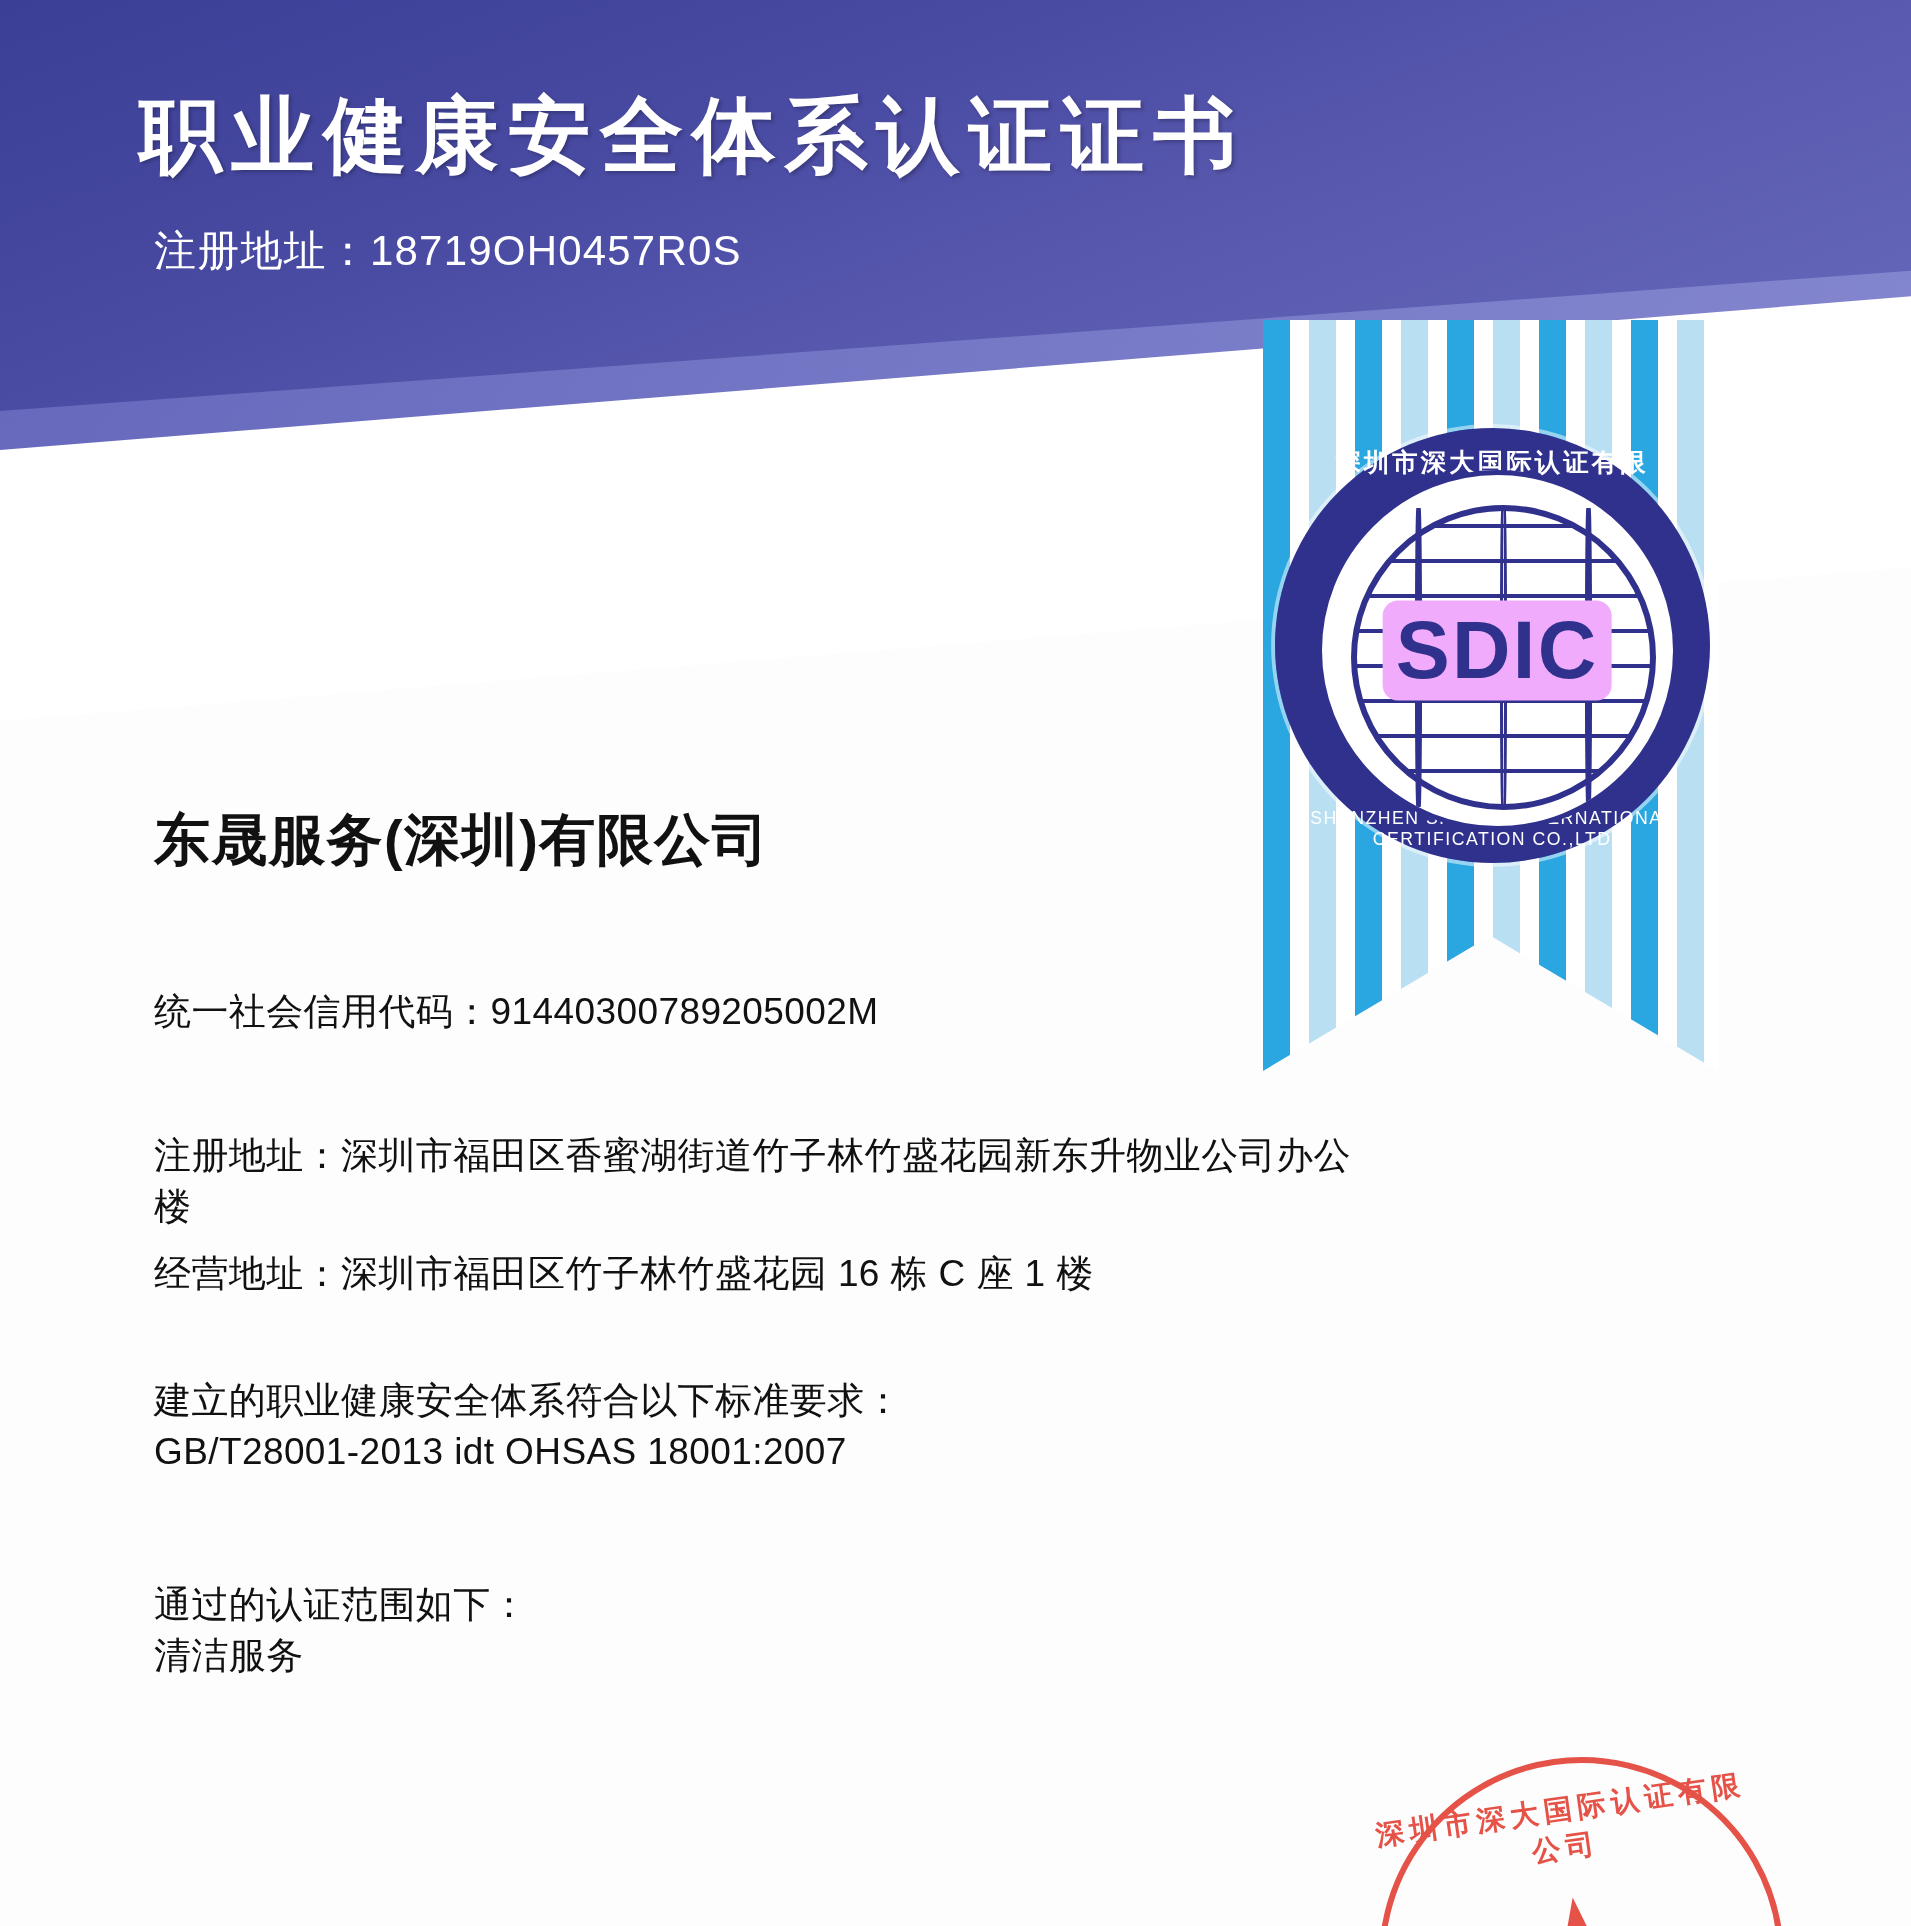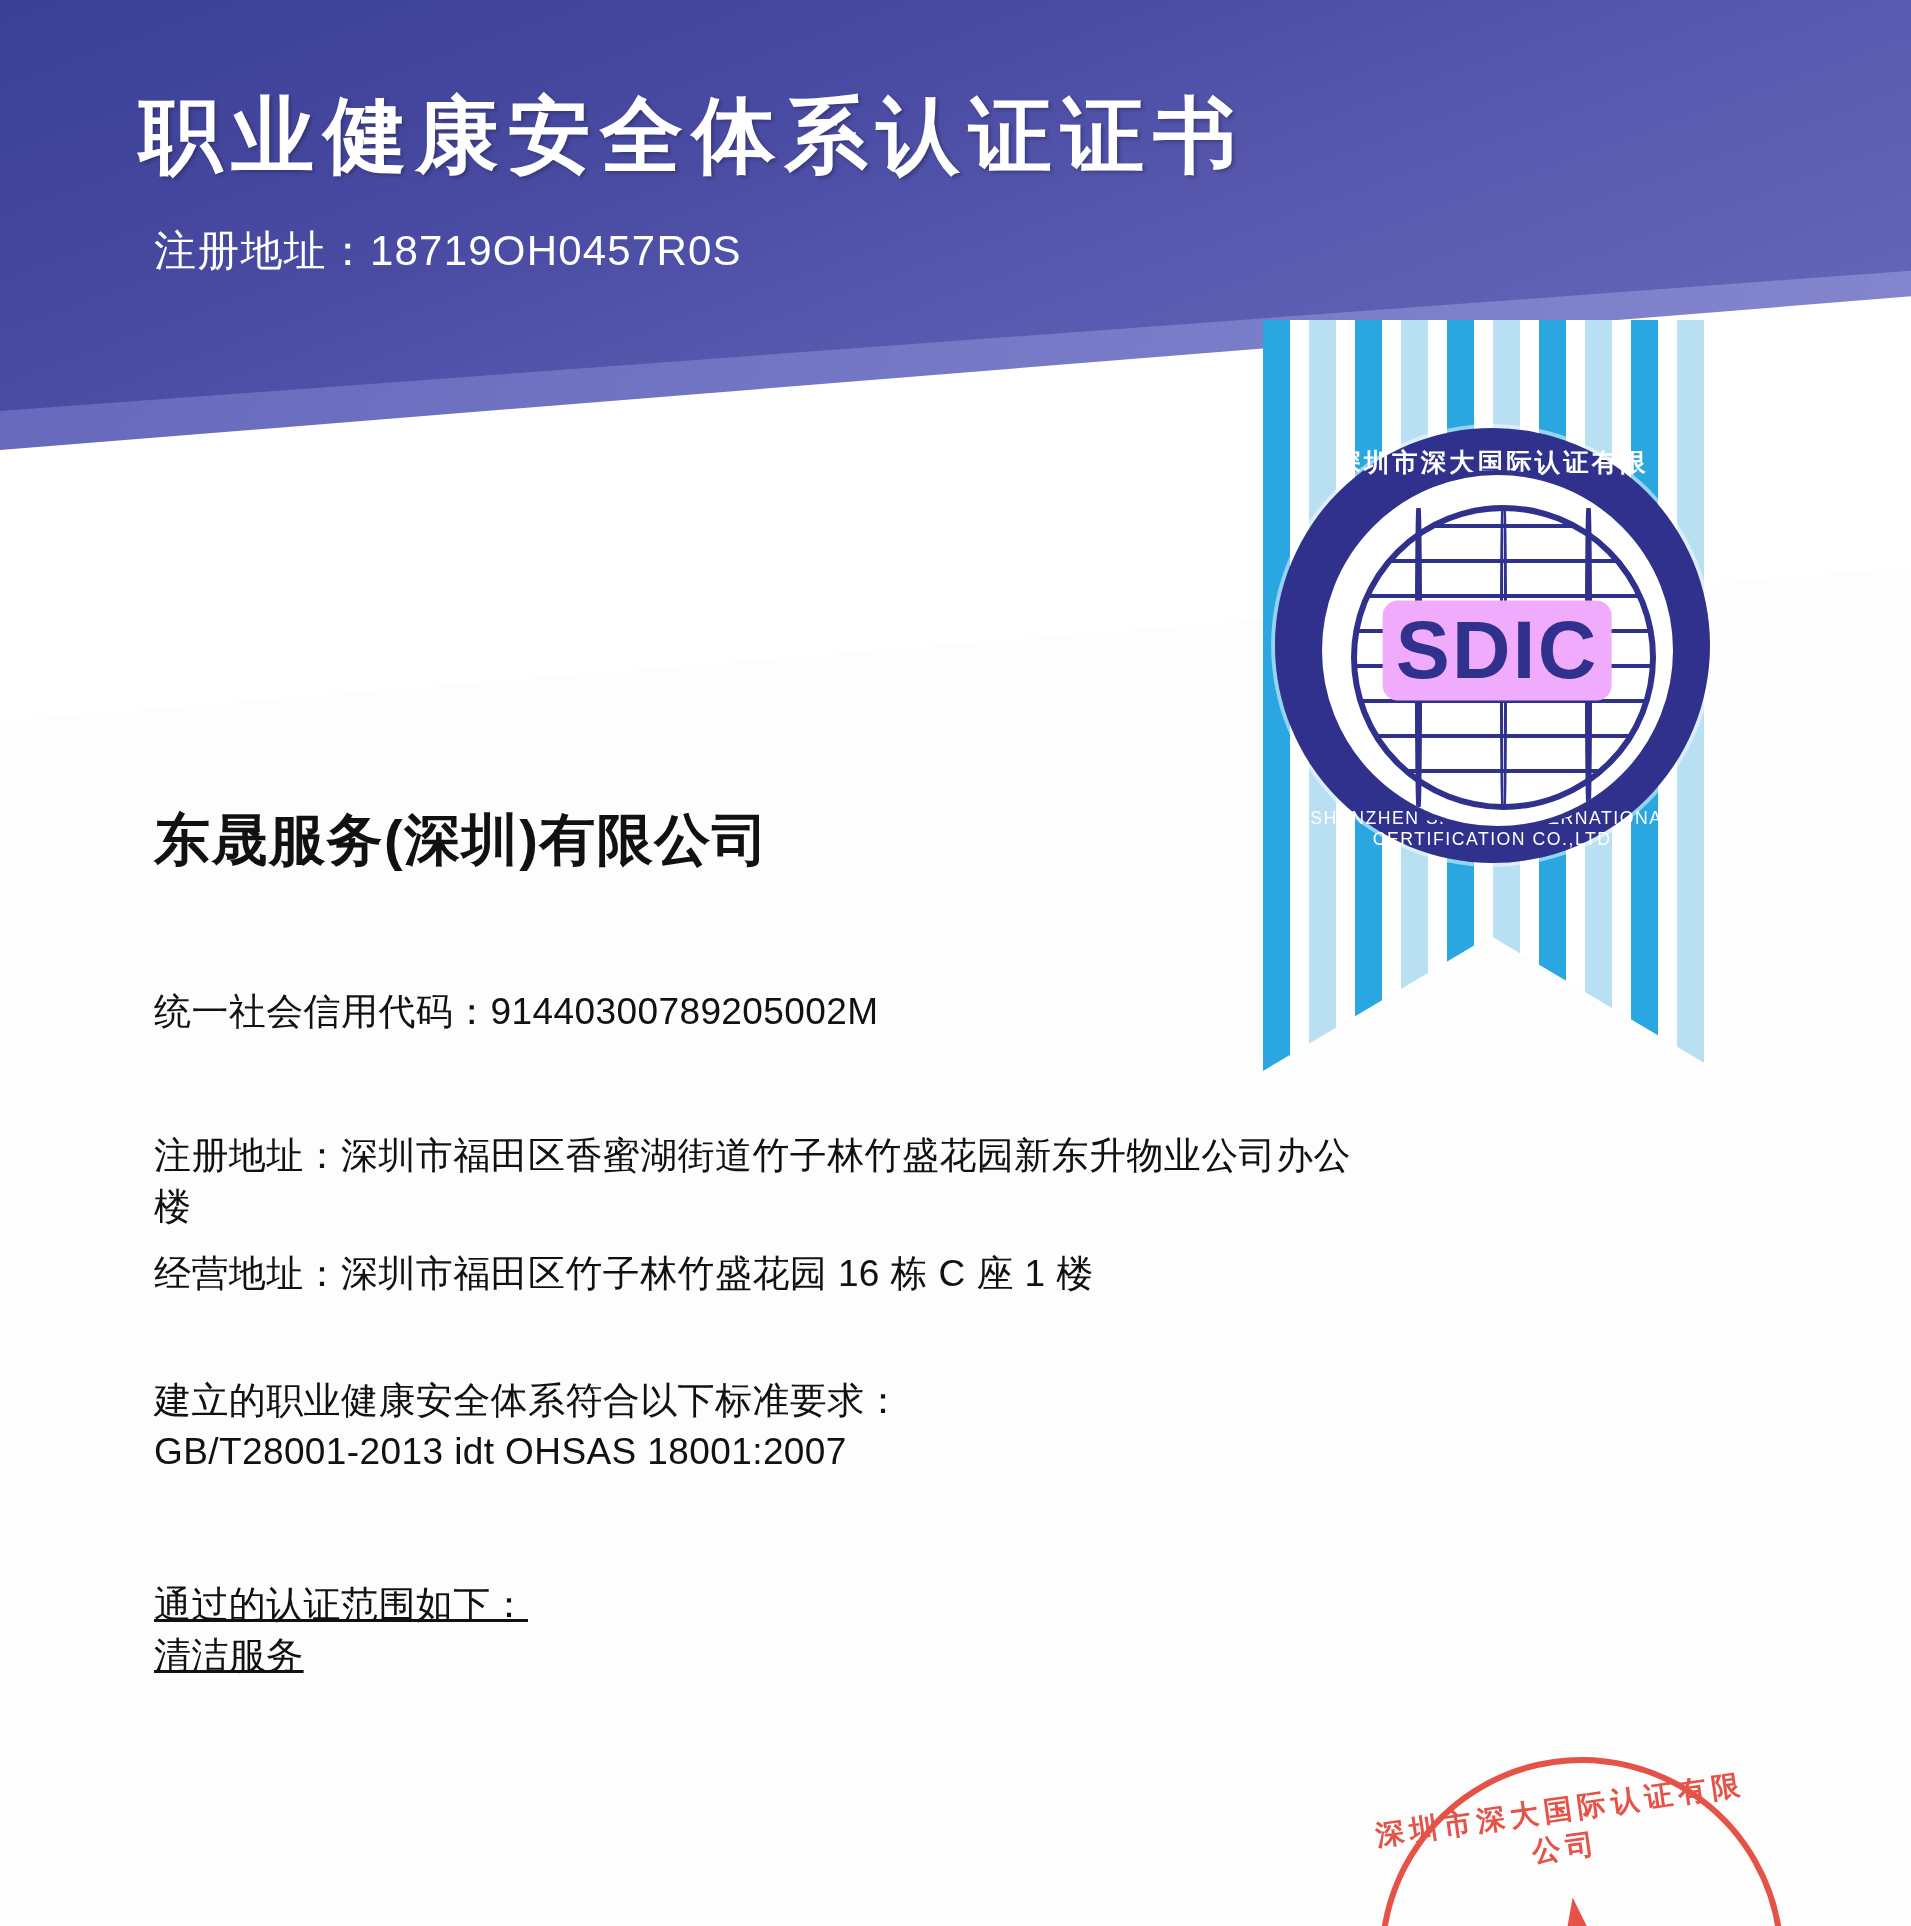--- a/index.html
+++ b/index.html
@@ -190,21 +190,21 @@
     left: 154px;
     font-size: 37px;
     color: #111111;
     line-height: 1.38;
     letter-spacing: 0.4px;
   }
   .f-credit { top: 986px; }
   .f-reg    { top: 1082px; width: 1233px; margin-top: 48px; }
   .f-op     { top: 1248px; }
   .f-std    { top: 1375px; }
-  .f-scope  { top: 1579px; text-decoration: underline; }
+  .f-scope  { top: 1579px; }
 
   
   .red-stamp {
     position: absolute;
     left: 1379px; top: 1757px;
     width: 393px; height: 393px;
     border-radius: 50%;
     border: 6.2px solid #e23b2e;
     color: #e23b2e;
     transform: rotate(-8deg);

